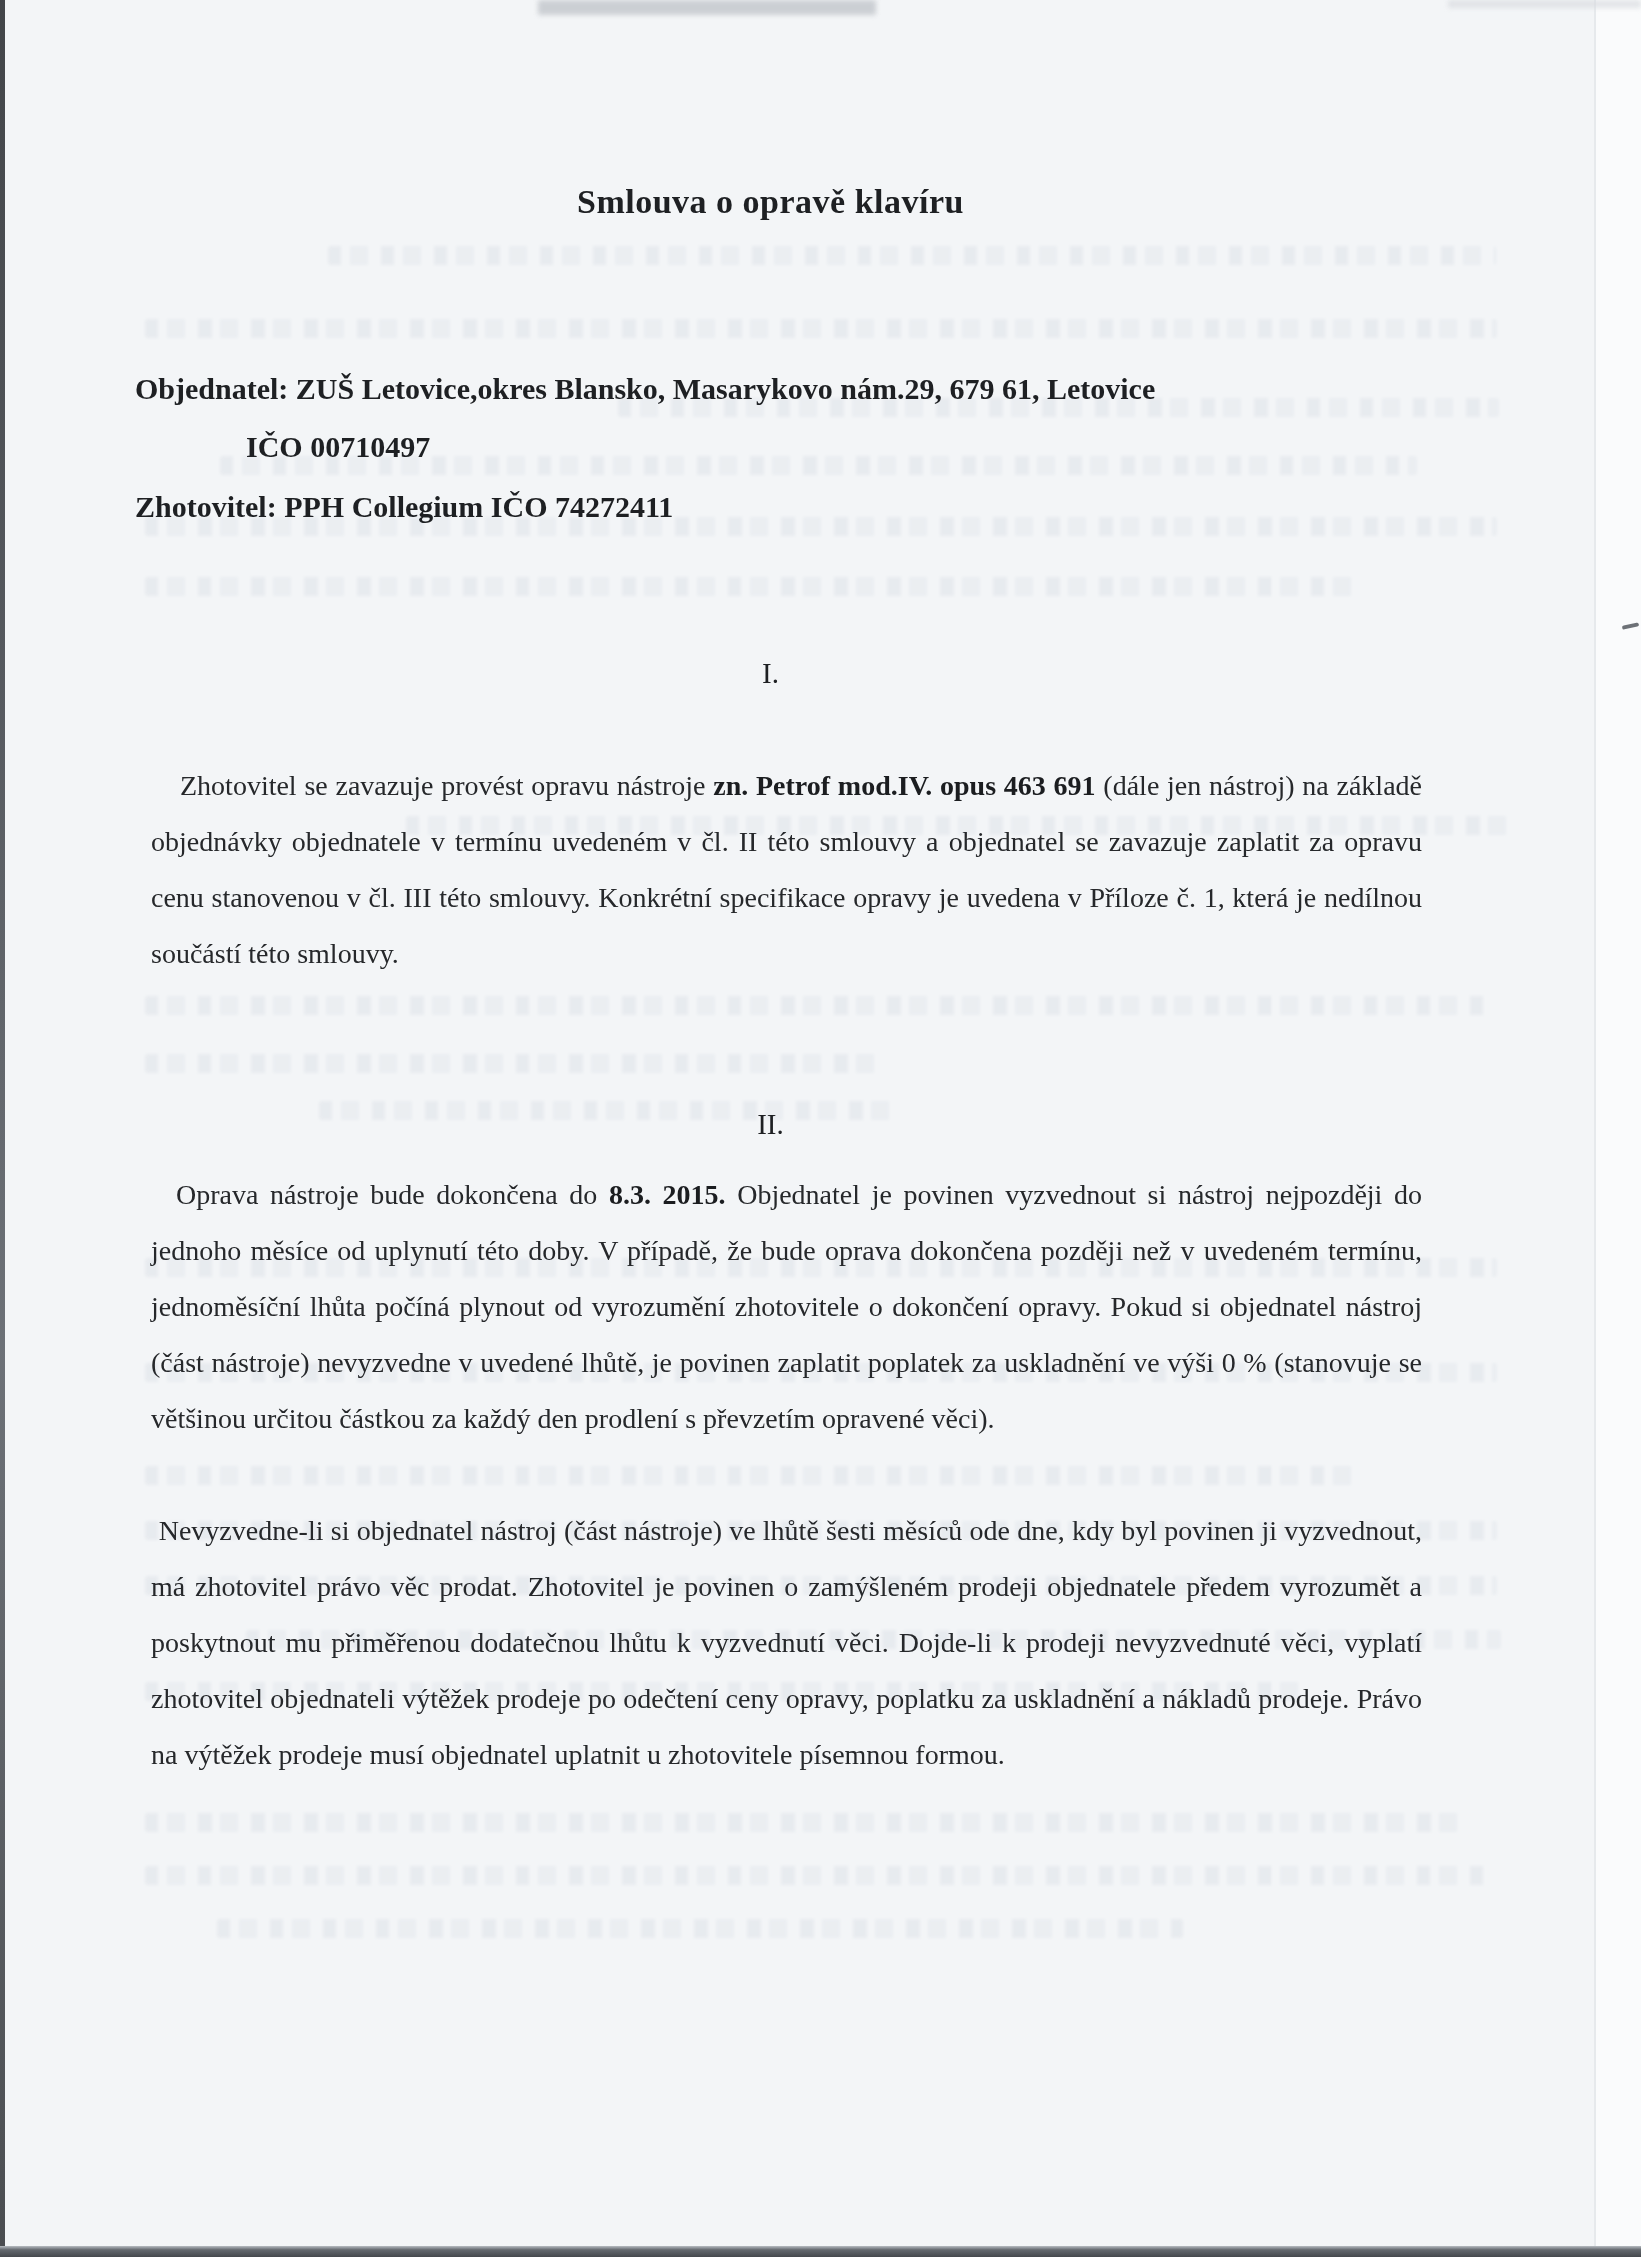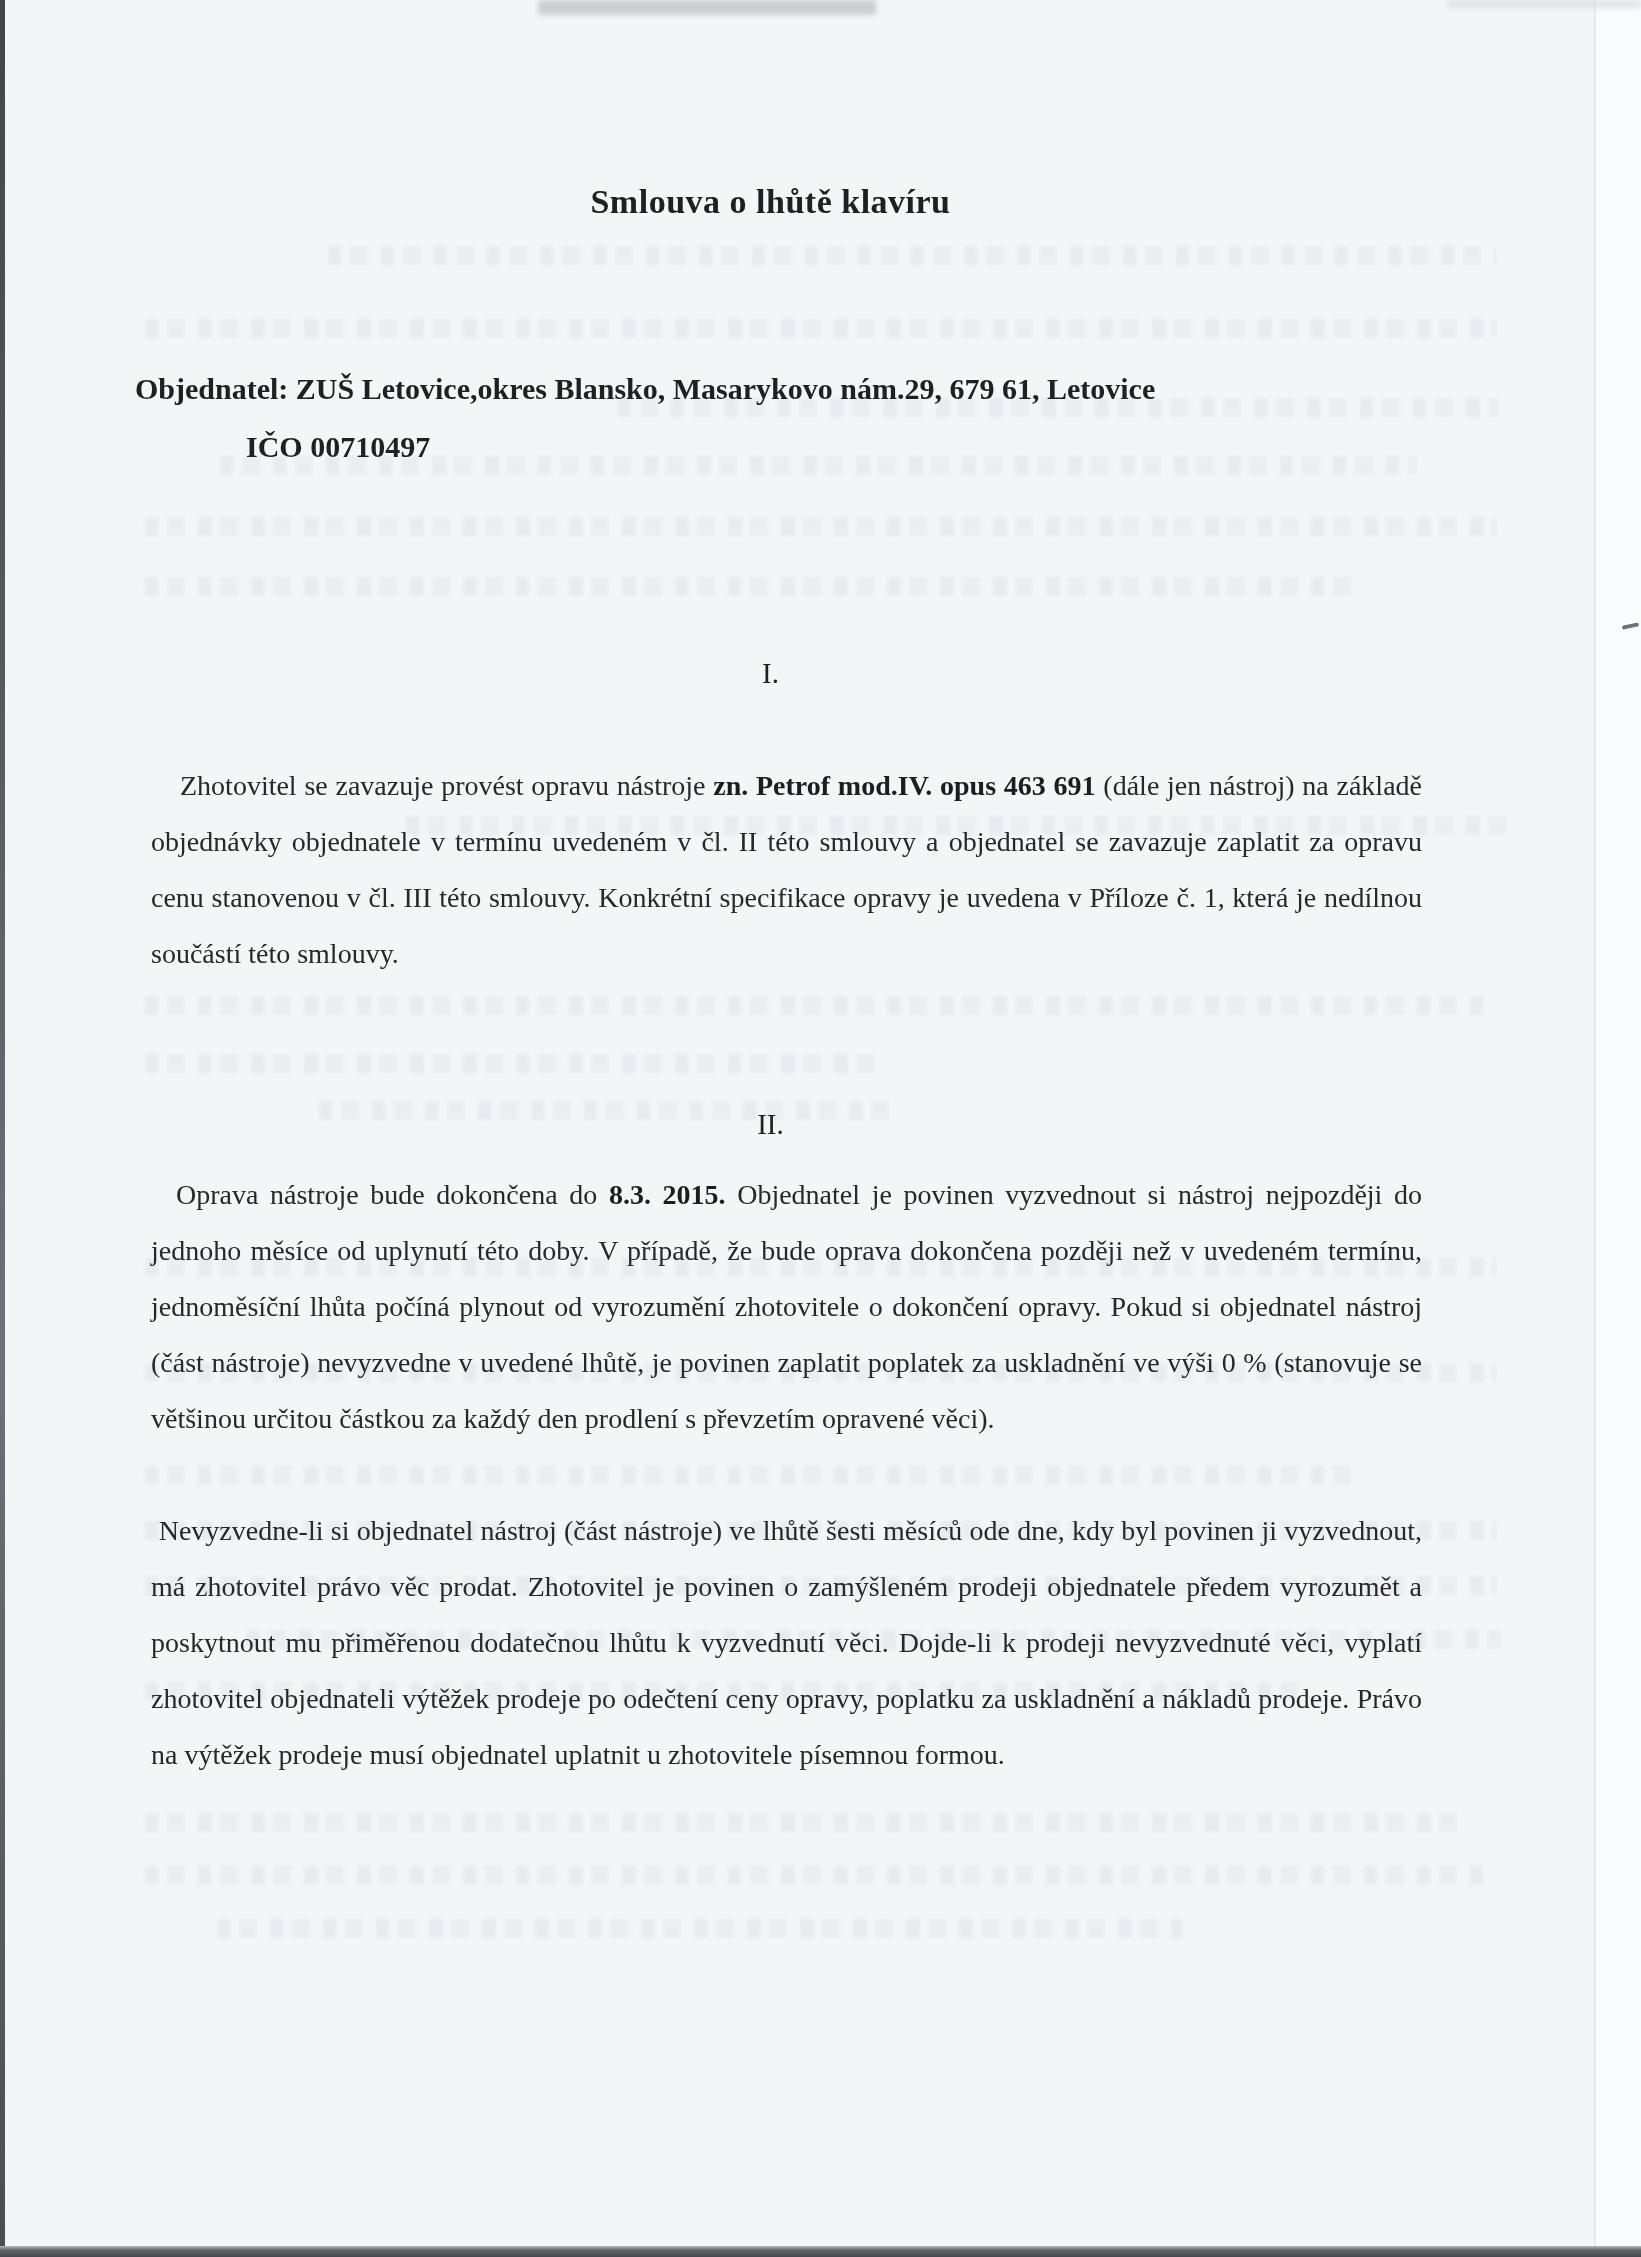--- a/index.html
+++ b/index.html
@@ -110,24 +110,25 @@
       <div class="bleed" style="left: 145px; top: 1466px; width: 1207px;"></div>
       <div class="bleed" style="left: 145px; top: 1521px; width: 1352px;"></div>
       <div class="bleed" style="left: 145px; top: 1576px; width: 1352px;"></div>
       <div class="bleed" style="left: 246px; top: 1630px; width: 1255px;"></div>
       <div class="bleed" style="left: 145px; top: 1682px; width: 1159px;"></div>
       <div class="bleed" style="left: 145px; top: 1813px; width: 1313px;"></div>
       <div class="bleed" style="left: 145px; top: 1866px; width: 1342px;"></div>
       <div class="bleed" style="left: 217px; top: 1919px; width: 966px;"></div>
     </div>
 
-  <h1 class="doc-title">Smlouva o lhůtě klavíru</h1>
+  <h1 class="doc-title">Smlouva o opravě klavíru</h1>
 
   <div class="party party-client">Objednatel: ZUŠ Letovice,okres Blansko,  Masarykovo nám.29, 679 61, Letovice</div>
   <div class="party party-ico">IČO 00710497</div>
+  <div class="party party-contractor">Zhotovitel:  PPH Collegium IČO 74272411</div>
 
   <h2 class="section-heading heading-1">I.</h2>
   <p class="body-par par-1"><span>Zhotovitel se zavazuje provést opravu nástroje </span><b>zn. Petrof mod.IV. opus 463 691</b><span> (dále jen nástroj) na základě objednávky objednatele v termínu uvedeném v čl. II této smlouvy a objednatel se zavazuje zaplatit za opravu cenu stanovenou v čl. III této smlouvy. Konkrétní specifikace opravy je uvedena v Příloze č. 1, která je nedílnou součástí této smlouvy.</span></p>
 
   <h2 class="section-heading heading-2">II.</h2>
   <p class="body-par par-2a"><span>Oprava nástroje bude dokončena do </span><b>8.3. 2015.</b><span> Objednatel je povinen vyzvednout si nástroj nejpozději do jednoho měsíce od uplynutí této doby. V případě, že bude oprava dokončena později než v uvedeném termínu, jednoměsíční lhůta počíná plynout od vyrozumění zhotovitele o dokončení opravy. Pokud si objednatel nástroj (část nástroje) nevyzvedne v uvedené lhůtě, je povinen zaplatit poplatek za uskladnění ve výši 0 % (stanovuje se většinou určitou částkou za každý den prodlení s převzetím opravené věci).</span></p>
   <p class="body-par par-2b">Nevyzvedne-li si objednatel nástroj (část nástroje) ve lhůtě šesti měsíců ode dne, kdy byl povinen ji vyzvednout, má zhotovitel právo věc prodat. Zhotovitel je povinen o zamýšleném prodeji objednatele předem vyrozumět a poskytnout mu přiměřenou dodatečnou lhůtu k vyzvednutí věci. Dojde-li k prodeji nevyzvednuté věci, vyplatí zhotovitel objednateli výtěžek prodeje po odečtení ceny opravy, poplatku za uskladnění a nákladů prodeje. Právo na výtěžek prodeje musí objednatel uplatnit u zhotovitele písemnou formou.</p>
 
 </div>
 

